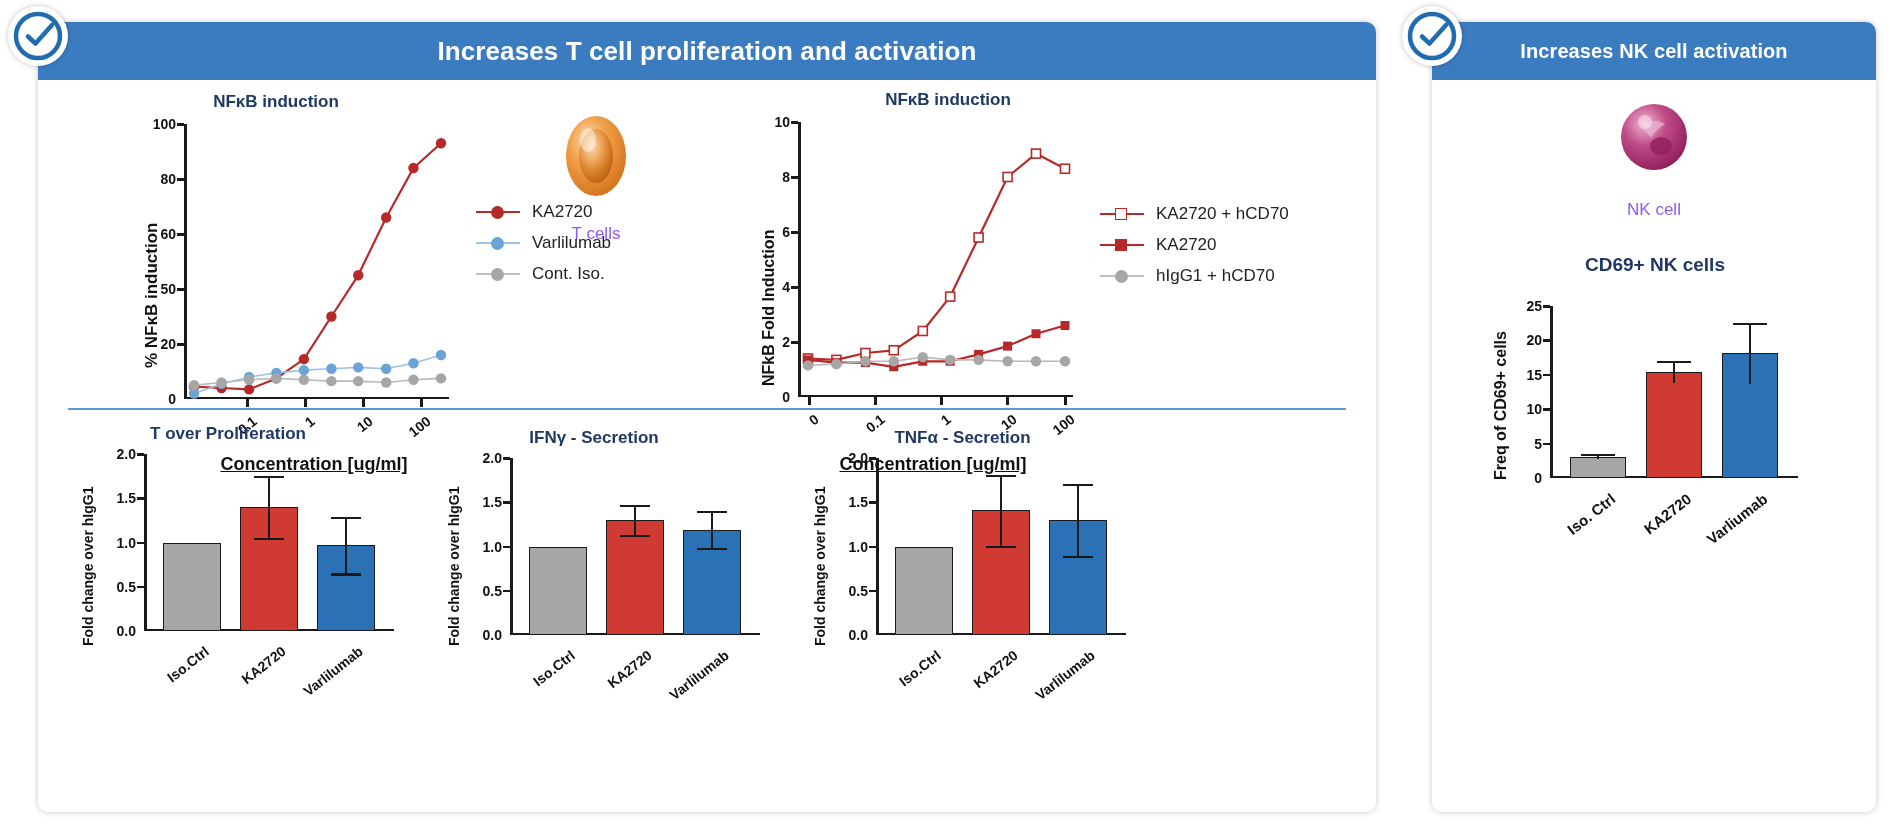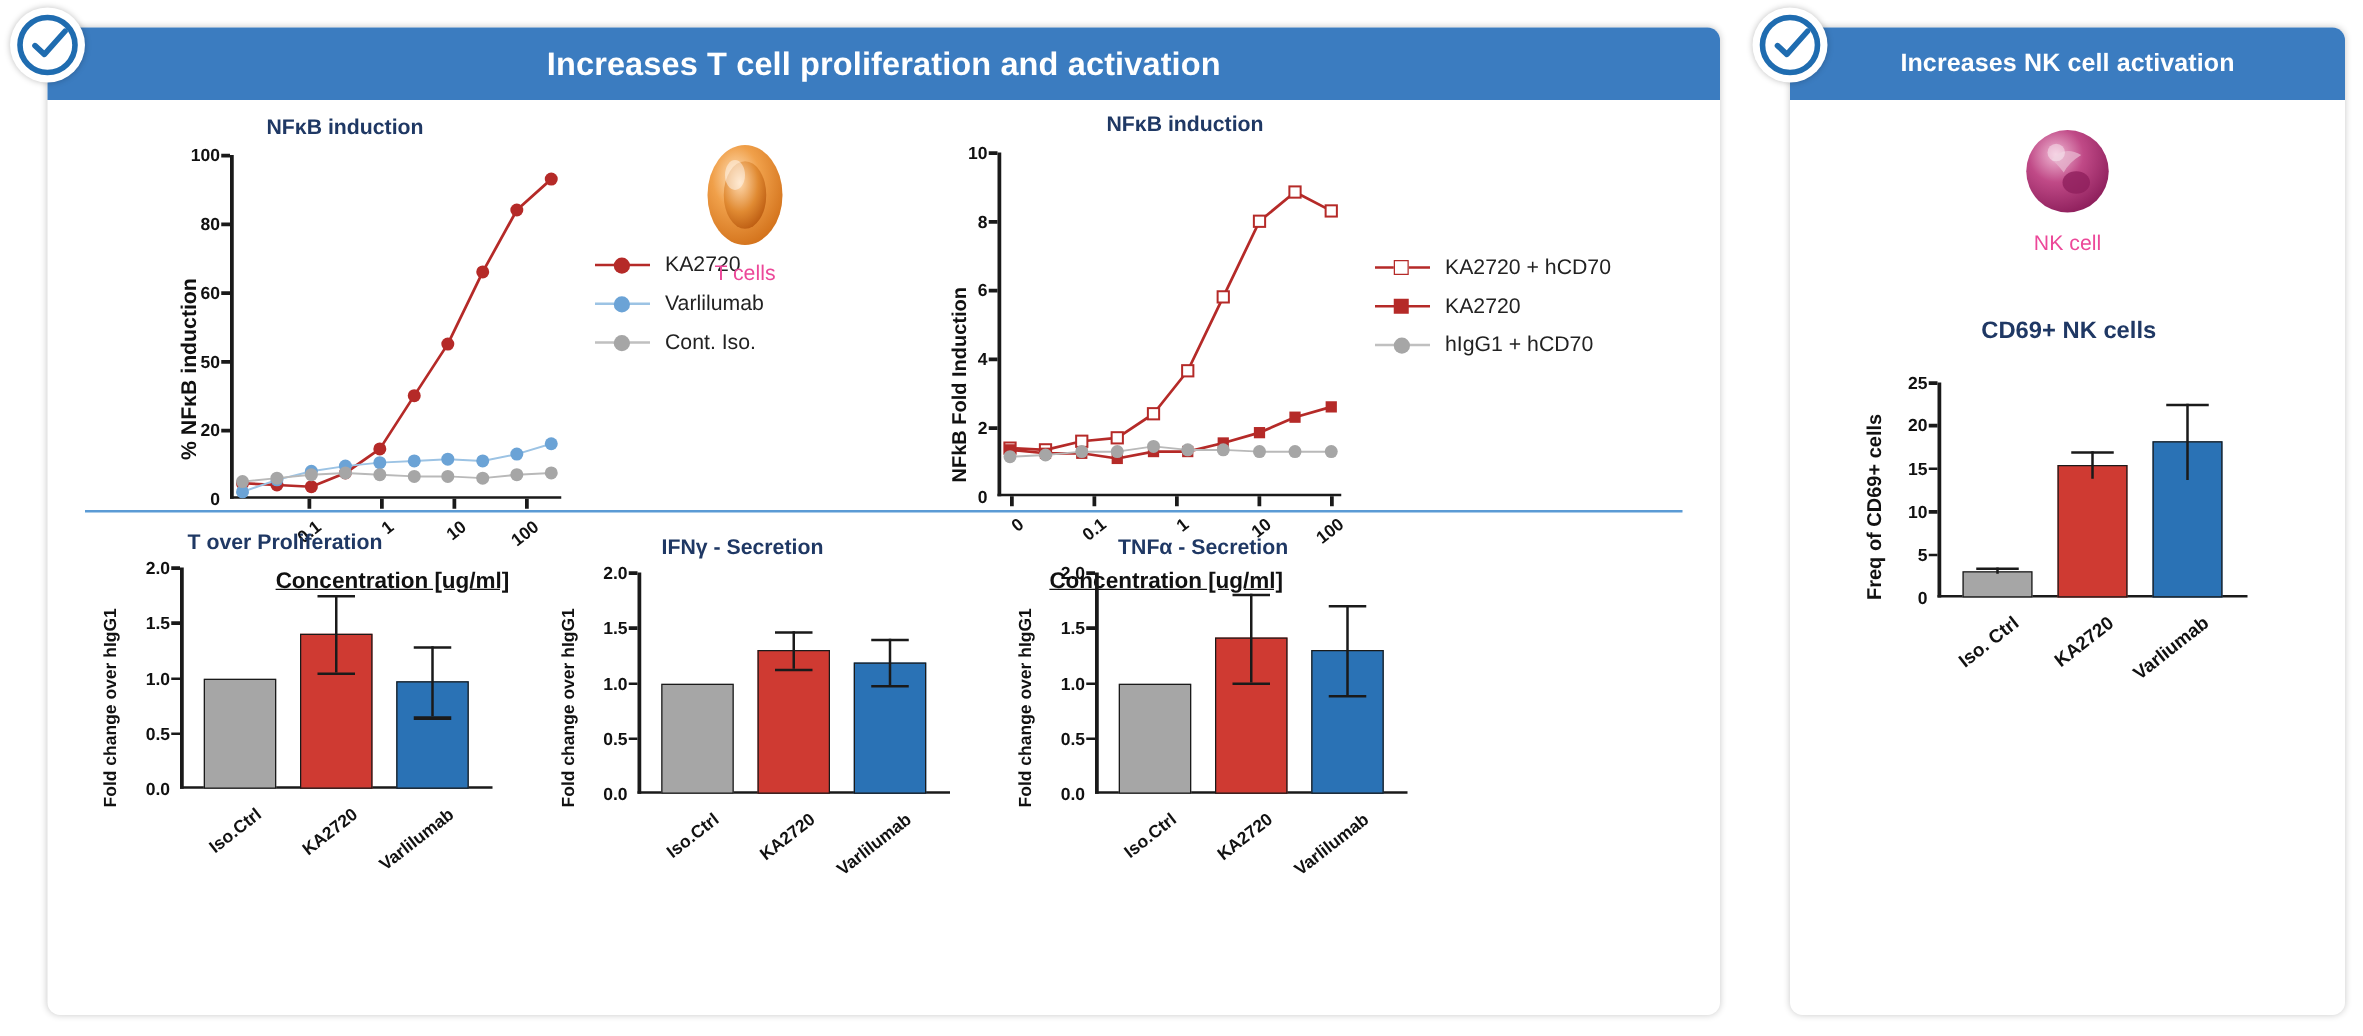--- a/index.html
+++ b/index.html
@@ -80,21 +80,21 @@
 
   
   .bar{position:absolute;bottom:0;border:1.6px solid #1a1a1a;box-sizing:border-box;}
   .errbar{position:absolute;width:2.2px;}
   .errcap{position:absolute;height:2.2px;transform:translateX(-50%);}
 
   .divider{position:absolute;background:#5b9bd5;height:1.6px;}
 
   
   .cell-wrap{position:absolute;text-align:center;}
-  .cell-label{font-size:17px;color:#ec4899;margin-top:4px;}
+  .cell-label{font-size:17px;color:#8b5cf6;margin-top:20px;}
 </style>
 </head>
 <body>
 
 <div class="stage">
 
   <div class="panel" id="panel-left">
     <div class="panel-header">
       <span class="title">Increases T cell proliferation and activation</span>
     </div>

